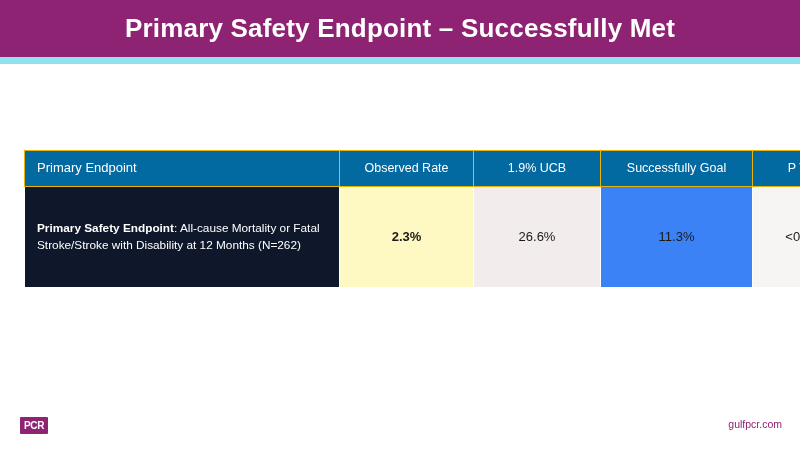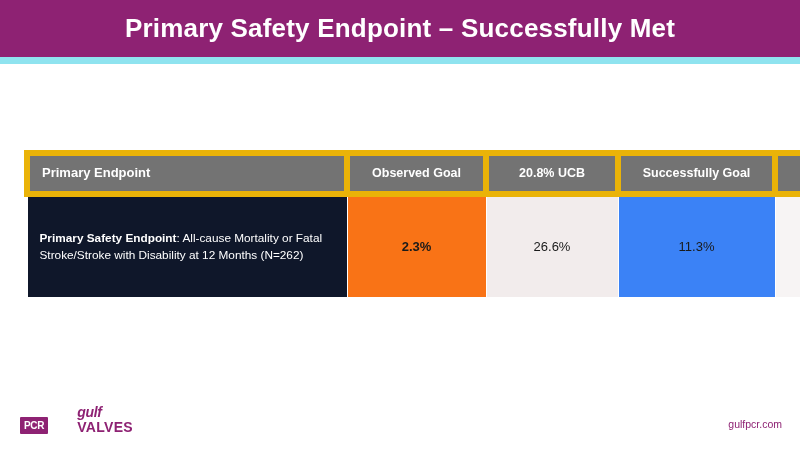--- a/index.html
+++ b/index.html
@@ -52,26 +52,26 @@
     left: 24px;
     top: 150px;
     width: 752px;
   }
   table.data {
     border-collapse: collapse;
     width: 752px;
     table-layout: fixed;
   }
   table.data th {
-    background: #737373;
+    background: #0369a1;
     color: #ffffff;
     font-size: 12.5px;
-    font-weight: bold;
+    font-weight: normal;
     padding: 10px 8px;
-    border: 6px solid #eab308;
+    border: 1px solid #eab308;
     text-align: center;
     vertical-align: middle;
     line-height: 1.15;
   }
   table.data th.first-col {
     text-align: left;
     padding-left: 12px;
     font-size: 13px;
   }
   table.data td {
@@ -88,21 +88,21 @@
     text-align: left;
     padding: 9px 10px 9px 12px;
     font-size: 11.8px;
     line-height: 1.45;
     height: 82px;
   }
   table.data td.label-cell .lead {
     font-weight: bold;
   }
   td.val-a {
-    background: #f97316;
+    background: #fef9c3;
     font-weight: bold;
     font-size: 15px;
   }
   td.val-b {
     background: #f2ecec;
     font-size: 14px;
   }
   td.val-c {
     background: #3b82f6;
     font-size: 14px;
@@ -172,41 +172,37 @@
   <div class="title-bar">
     <div class="title-text">Primary Safety Endpoint – Successfully Met</div>
   </div>
   <div class="accent-bar"></div>
 
   <div class="table-wrap">
     <table class="data">
       <thead>
         <tr>
           <th class="first-col col1">Primary Endpoint</th>
-          <th class="col2">Observed Goal</th>
-          <th class="col3">20.8% UCB</th>
+          <th class="col2">Observed Rate</th>
+          <th class="col3">1.9% UCB</th>
           <th class="col4">Successfully Goal</th>
           <th class="col5">P Value</th>
         </tr>
       </thead>
       <tbody>
         <tr>
           <td class="label-cell"><span class="lead">Primary Safety Endpoint</span><span>: All-cause Mortality or Fatal Stroke/Stroke with Disability at 12 Months (N=262)</span></td>
           <td class="val-a">2.3%</td>
           <td class="val-b">26.6%</td>
           <td class="val-c">11.3%</td>
           <td class="val-d">&lt;0.0001</td>
         </tr>
       </tbody>
     </table>
   </div>
 
   <div class="logo">
     <span class="logo-badge">PCR</span>
-    <span class="logo-words">
-      <span class="logo-gulf">gulf</span>
-      <span class="logo-valves">VALVES</span>
-    </span>
   </div>
 
   <div class="site-url">gulfpcr.com</div>
 
 </div>
 
 </body></html>

